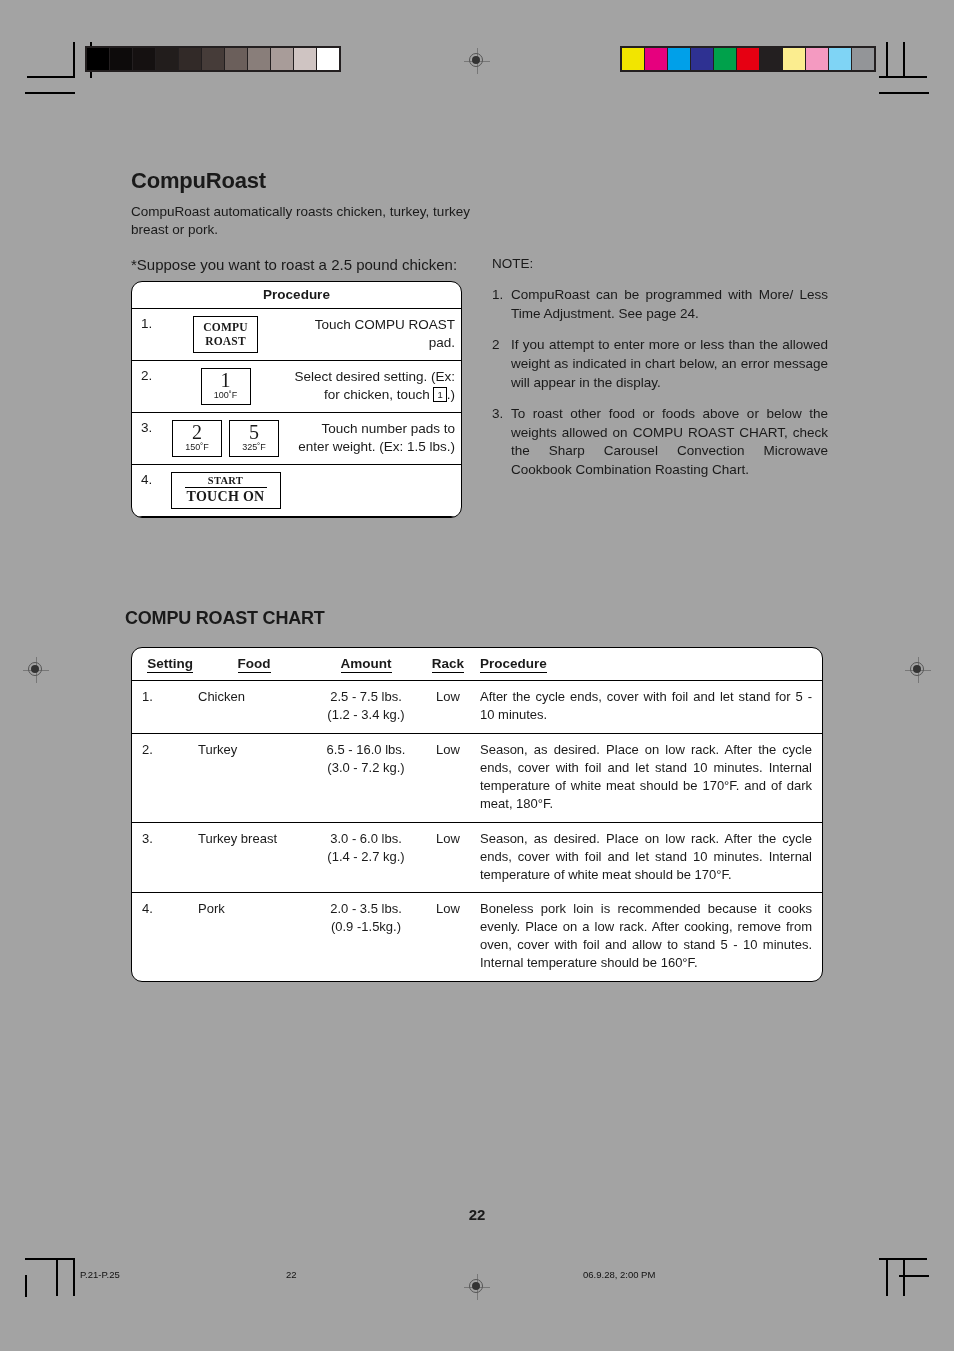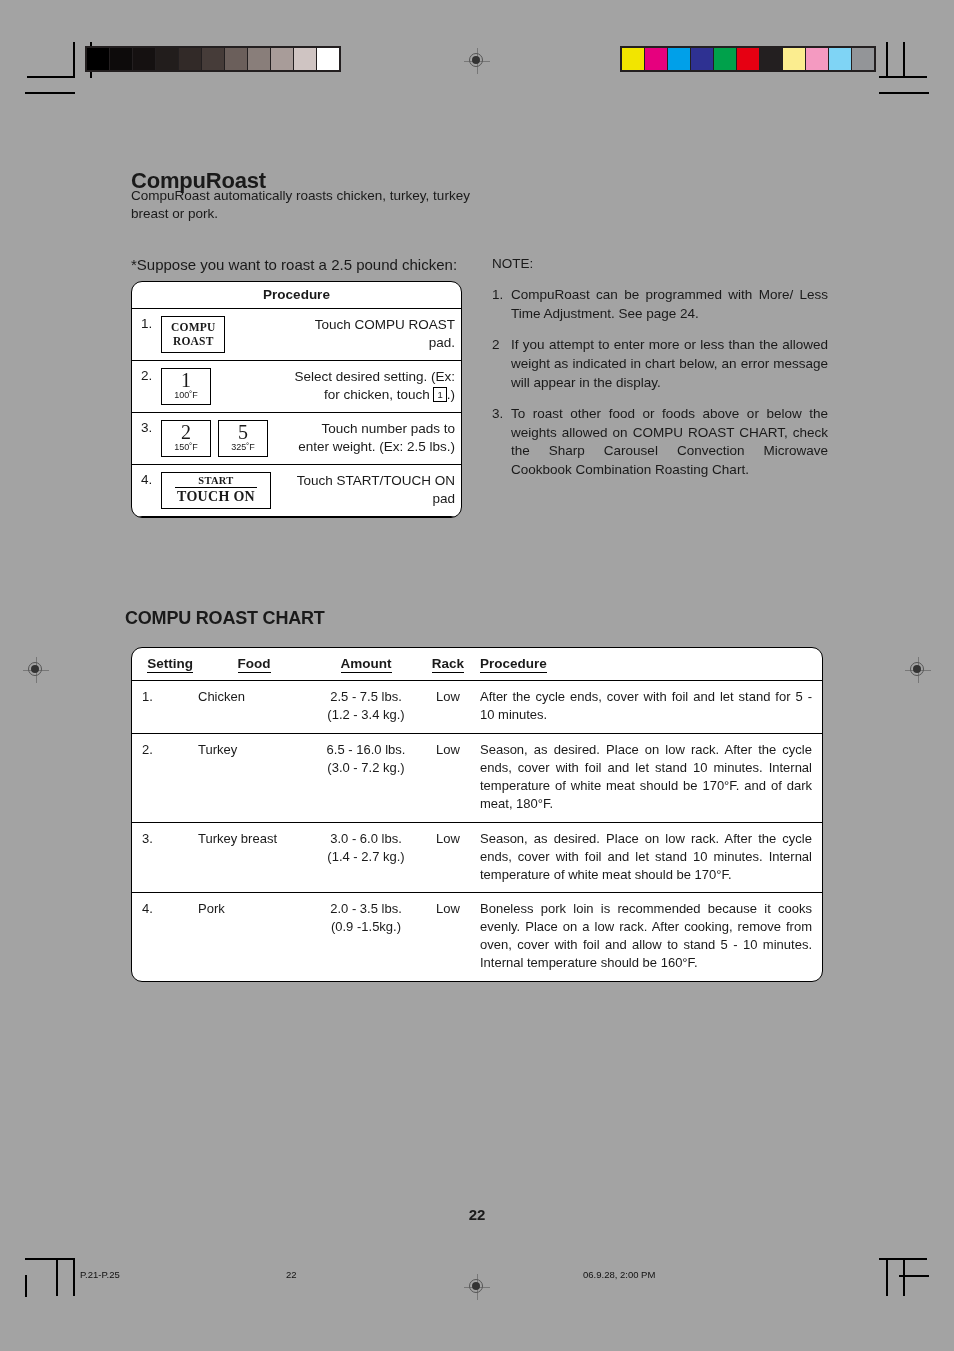--- a/index.html
+++ b/index.html
@@ -71,21 +71,21 @@
   h1.title {
     position: absolute;
     left: 131px; top: 168px;
     margin: 0;
     font-size: 22px;
     font-weight: bold;
     letter-spacing: -0.2px;
   }
   .intro {
     position: absolute;
-    left: 131px; top: 187px;
+    left: 131px; top: 203px;
     width: 340px;
     margin: 0;
     font-size: 13.5px;
     line-height: 1.35;
   }
   .suppose {
     position: absolute;
     left: 131px; top: 256px;
     width: 360px;
     margin: 0;
@@ -121,21 +121,21 @@
     flex: none;
     font-size: 13.5px;
     padding: 7px 0 0 9px;
     box-sizing: border-box;
   }
   .proc-row .pad-cell {
     width: 133px;
     flex: none;
     display: flex;
     align-items: center;
-    justify-content: flex-start;
+    justify-content: center;
     gap: 7px;
     padding: 7px 2px;
     box-sizing: border-box;
   }
   .proc-row .desc {
     flex: 1 1 auto;
     font-size: 13.5px;
     line-height: 1.32;
     padding: 7px 6px 7px 2px;
     box-sizing: border-box;
@@ -424,32 +424,31 @@
         <div class="pad-cell">
           <div class="pad pad-num">
             <span class="big">2</span>
             <span class="temp">150˚F</span>
           </div>
           <div class="pad pad-num">
             <span class="big">5</span>
             <span class="temp">325˚F</span>
           </div>
         </div>
-        <div class="desc">Touch number pads to enter weight. (Ex: 2.5 lbs.)</div>
+        <div class="desc">Touch number pads to enter weight. (Ex: 1.5 lbs.)</div>
       </div>
 
       <div class="proc-row">
         <div class="num">4.</div>
         <div class="pad-cell">
           <div class="pad pad-start">
             <span class="l1">START</span>
             <span class="l2">TOUCH ON</span>
           </div>
         </div>
-        <div class="desc">Touch START/TOUCH ON pad</div>
       </div>
 
     </div>
 
     <div class="note-wrap">
       <p class="note-label">NOTE:</p>
 
       <div class="note-item">
         <div class="mk">1.</div>
         <div class="bd">CompuRoast can be programmed with More/ Less Time Adjustment. See page 24.</div>

